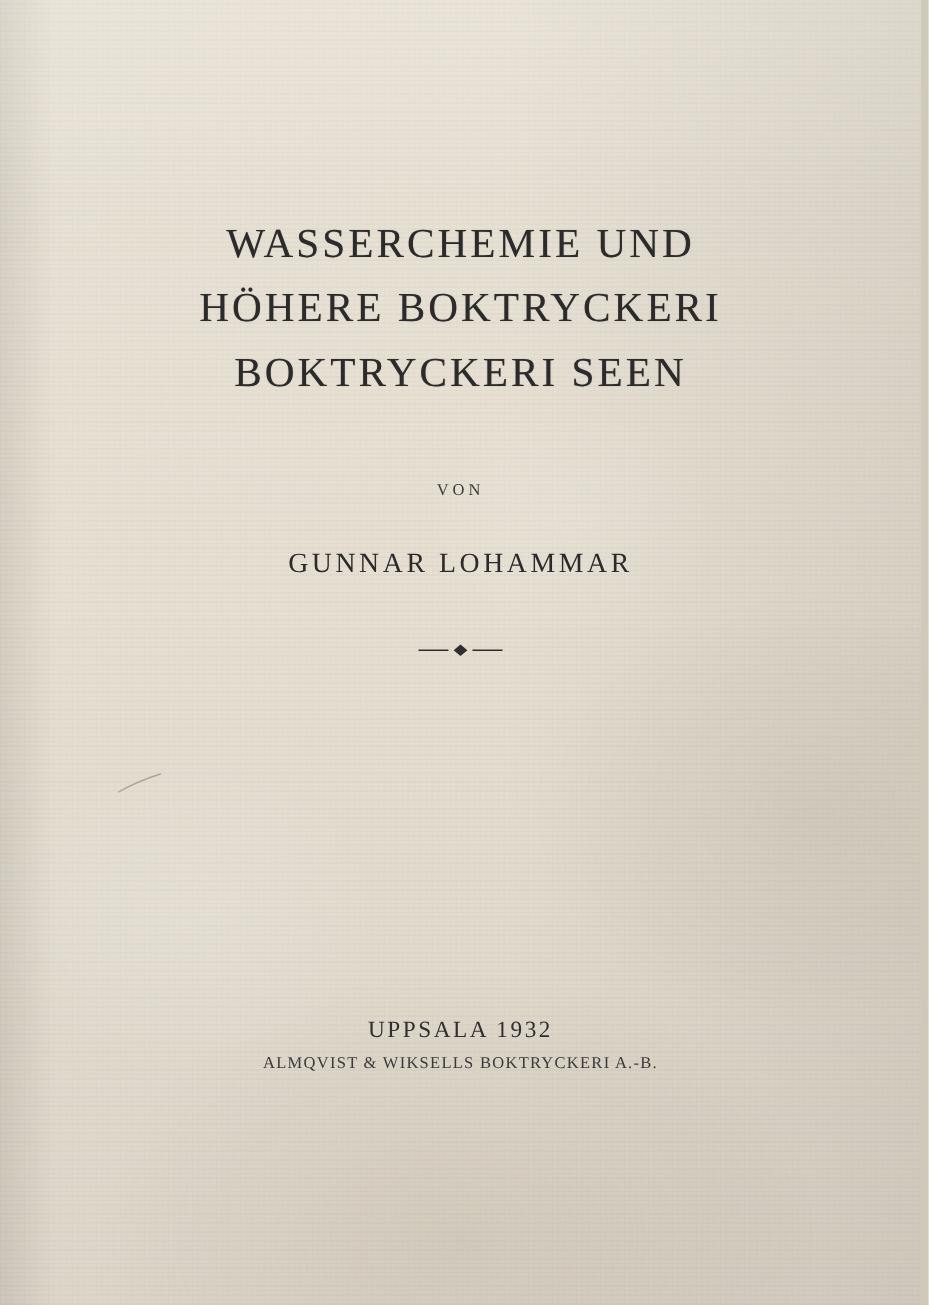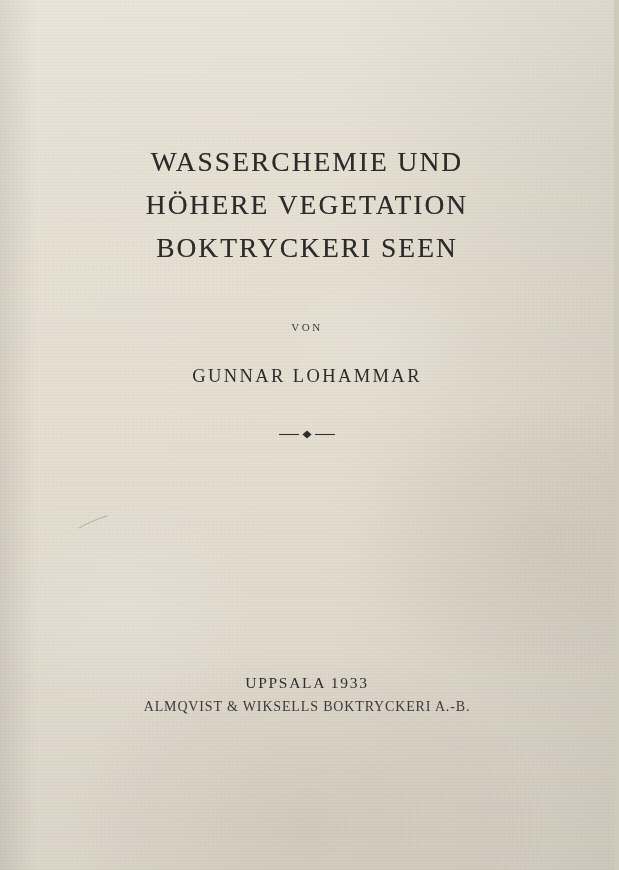--- a/index.html
+++ b/index.html
@@ -116,57 +116,57 @@
     text-align: center;
     margin-bottom: 155px;
   }
   .imprint-place {
     font-size: 15.5px;
     letter-spacing: 1.7px;
     color: #2f2f2f;
   }
   .imprint-printer {
     margin-top: 7px;
-    font-size: 14px;
+    font-size: 11px;
     letter-spacing: 0.85px;
     color: #3a3a3a;
   }
 </style>
 </head>
 <body>
 
 <div class="page">
   <div class="grain"></div>
   <div class="grain2"></div>
 
   <svg class="stray-mark" viewBox="0 0 30 14">
     <path d="M1 13 C 8 9, 16 5, 29 1" stroke="#6b6455" stroke-width="0.9" fill="none" stroke-linecap="round"></path>
   </svg>
 
   <div class="content">
 
     <div class="title-block">
       <div class="title-line">WASSERCHEMIE UND</div>
-      <div class="title-line">HÖHERE VEGETATION</div>
+      <div class="title-line">HÖHERE BOKTRYCKERI</div>
       <div class="title-line">BOKTRYCKERI SEEN</div>
     </div>
 
     <div class="byline">VON</div>
 
     <div class="author">GUNNAR LOHAMMAR</div>
 
     <div class="ornament">
       <svg viewBox="0 0 60 9" width="60" height="9">
         <line x1="2" y1="4.5" x2="22" y2="4.5" stroke="#2f2f2f" stroke-width="1.1"></line>
         <line x1="38" y1="4.5" x2="58" y2="4.5" stroke="#2f2f2f" stroke-width="1.1"></line>
         <polygon points="30,0.6 34.6,4.5 30,8.4 25.4,4.5" fill="#2f2f2f"></polygon>
       </svg>
     </div>
 
     <div class="spacer"></div>
 
     <div class="imprint">
-      <div class="imprint-place">UPPSALA 1933</div>
+      <div class="imprint-place">UPPSALA 1932</div>
       <div class="imprint-printer">ALMQVIST &amp; WIKSELLS BOKTRYCKERI A.-B.</div>
     </div>
 
   </div>
 </div>
 
 </body></html>

